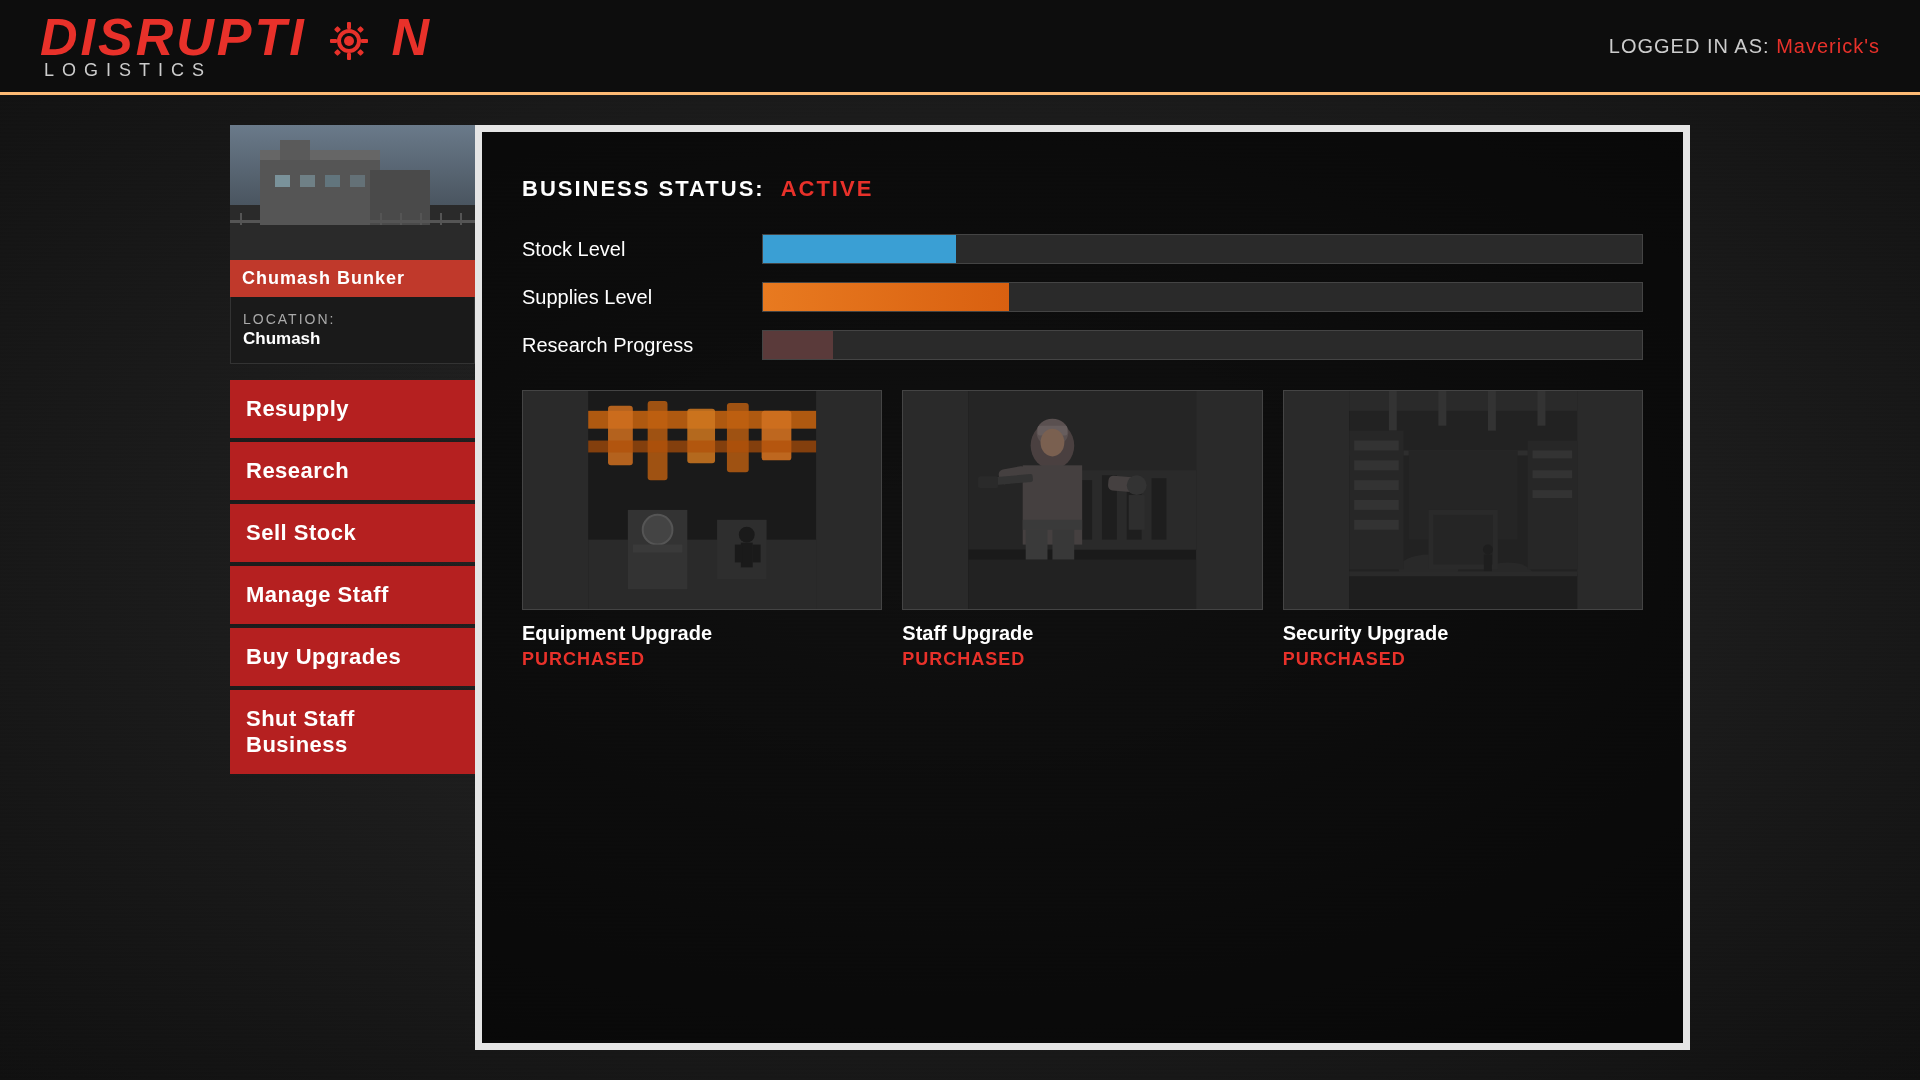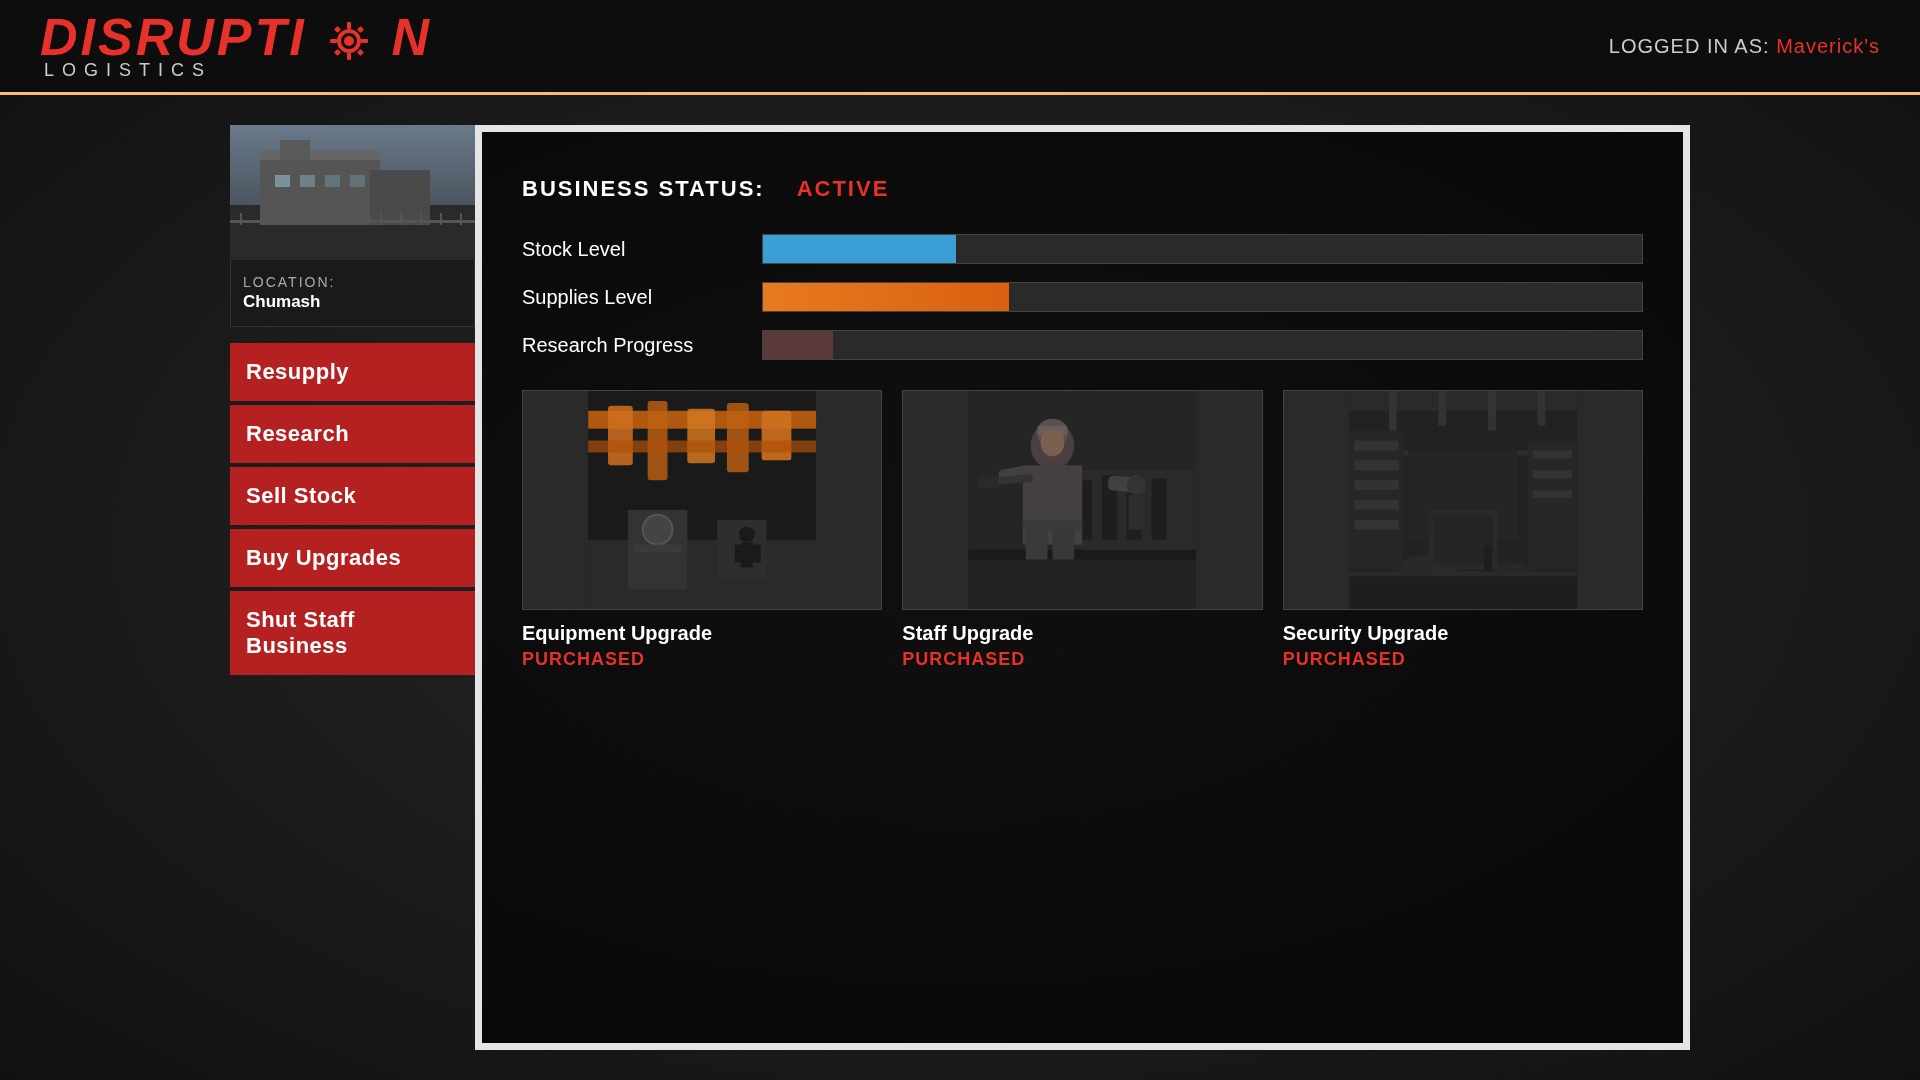--- a/index.html
+++ b/index.html
@@ -180,21 +180,20 @@
       color: #fff;
       letter-spacing: 2px;
       font-weight: bold;
     }
 
     .status-value {
       font-size: 22px;
       color: #e8312a;
       font-weight: bold;
       letter-spacing: 2px;
-      margin-left: 16px;
     }
 
     
     .stats-section {
       margin-bottom: 30px;
     }
 
     .stat-row {
       display: flex;
       align-items: center;
@@ -361,30 +360,32 @@
         <rect x="110" y="88" width="2" height="12" fill="#555"></rect>
         <rect x="130" y="88" width="2" height="12" fill="#555"></rect>
         <rect x="150" y="88" width="2" height="12" fill="#555"></rect>
         <rect x="170" y="88" width="2" height="12" fill="#555"></rect>
         <rect x="190" y="88" width="2" height="12" fill="#555"></rect>
         <rect x="210" y="88" width="2" height="12" fill="#555"></rect>
         <rect x="230" y="88" width="2" height="12" fill="#555"></rect>
       </svg>
     </div>
 
+    <div class="bunker-label">Chumash Bunker</div>
 
     <div class="location-info">
       <div class="location-label">LOCATION:</div>
       <div class="location-name">Chumash</div>
     </div>
 
     <div class="menu-buttons">
       <button class="menu-btn">Resupply</button>
       <button class="menu-btn">Research</button>
       <button class="menu-btn">Sell Stock</button>
+      <button class="menu-btn">Manage Staff</button>
       <button class="menu-btn">Buy Upgrades</button>
       <button class="menu-btn">Shut Staff Business</button>
     </div>
   </div>
 
   <div class="right-panel">
 
     <div class="business-status-row">
       <span class="business-status-label">BUSINESS STATUS:</span>
       <span class="status-value">ACTIVE</span>

